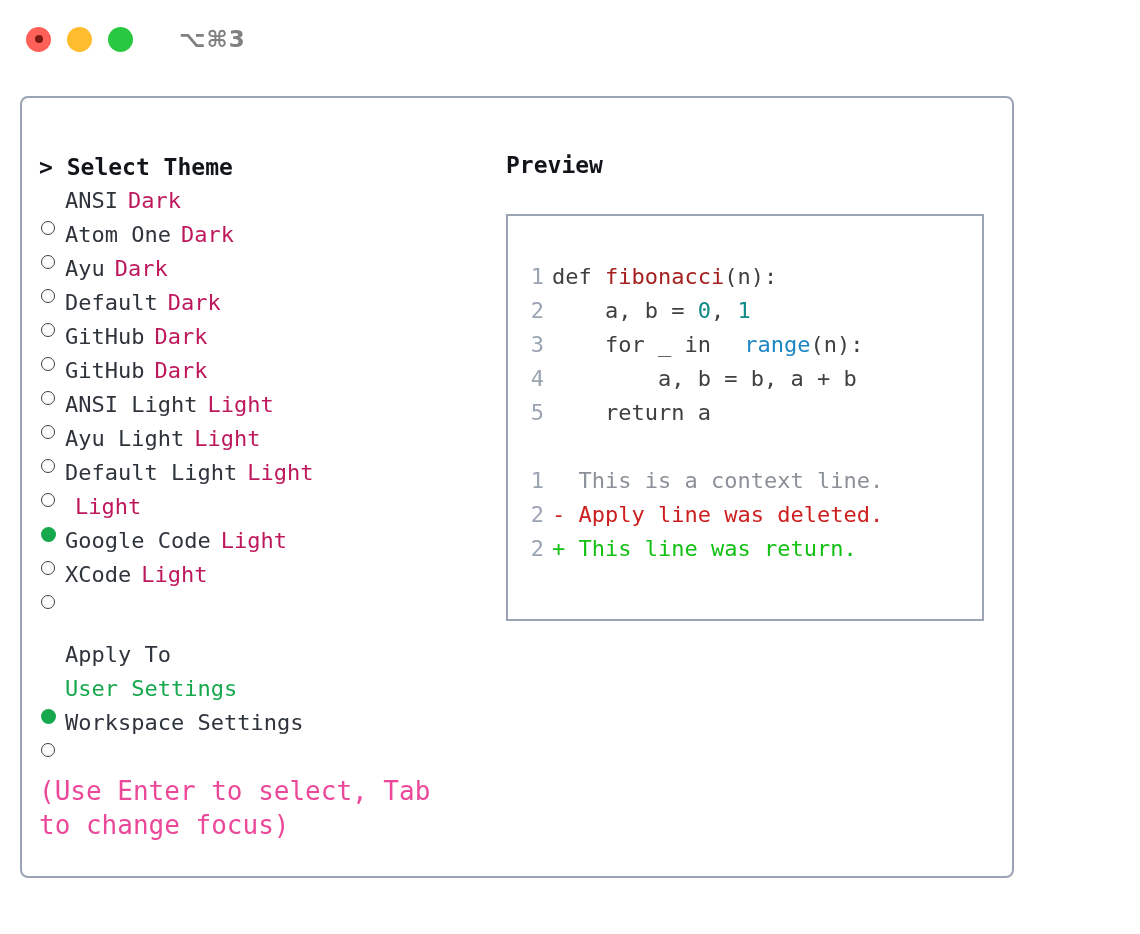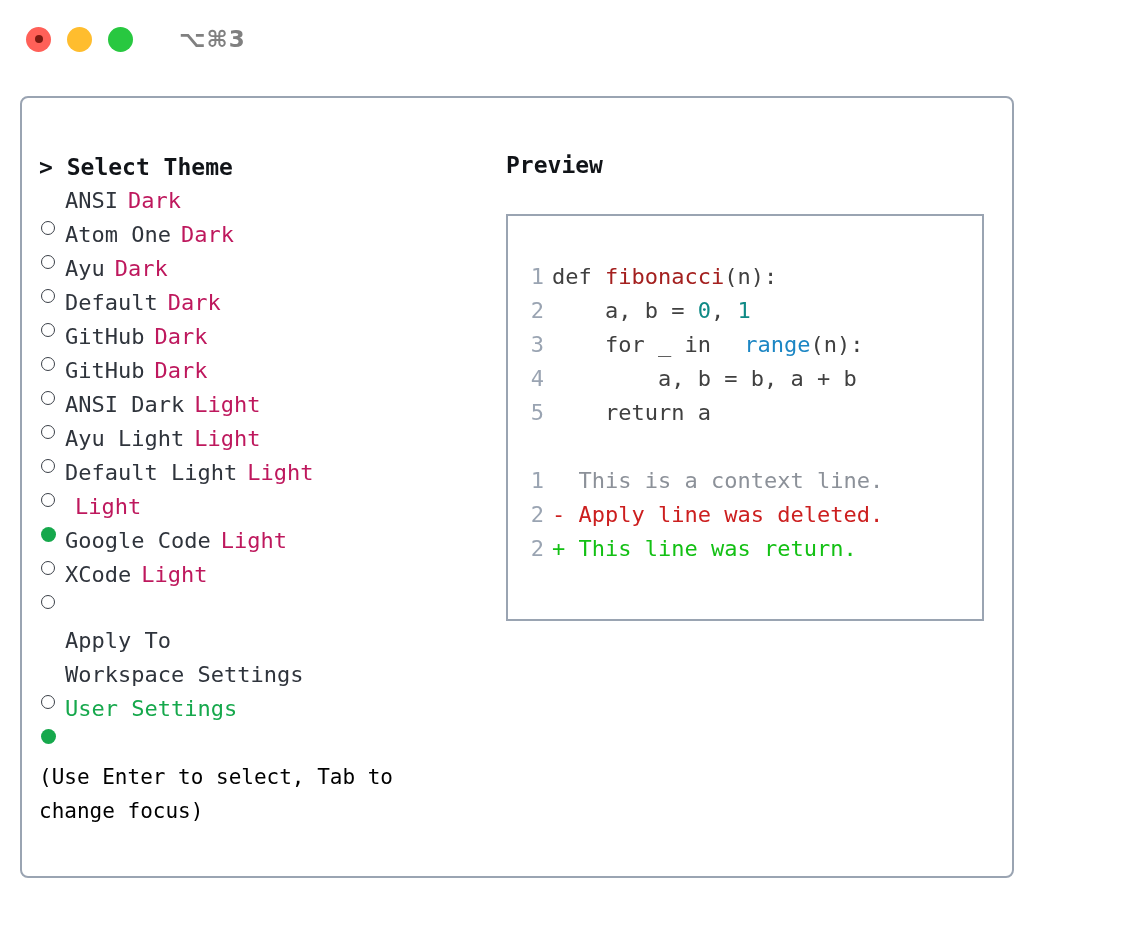--- a/index.html
+++ b/index.html
@@ -93,28 +93,28 @@
     width: 15px; height: 15px; border-radius: 50%;
     background: #16a84c;
   }
   .name { color: #2f343c; }
   .row.selected .name { color: #16a84c; }
   .cat { color: #be185d; margin-left: 10px; }
 
   .group-head {
     display: flex; height: 34px; line-height: 34px;
     font-size: 22px; color: #2f343c; white-space: pre;
-    margin-top: 32px;
+    margin-top: 46px;
   }
   .group-head .marker { width: 26px; flex: 0 0 26px; }
 
   .hint {
     margin-top: 34px;
-    font-size: 21px; line-height: 34px;
-    color: #000000;
+    font-size: 26px; line-height: 34px;
+    color: #ec4899;
     width: 400px;
   }
 
   
   .codebox {
     margin-top: 32px;
     width: 478px; height: 407px;
     border: 2px solid #9aa4b2;
     background: #ffffff;
     padding: 44px 0 0 0;
@@ -161,36 +161,36 @@
 
       <div class="section-head">&gt; Select Theme</div>
 
       <div class="list" id="theme-list">
           <div class="row"><span class="marker dot-empty"></span><span class="name">ANSI</span><span class="cat">Dark</span></div>
           <div class="row"><span class="marker dot-empty"></span><span class="name">Atom One</span><span class="cat">Dark</span></div>
           <div class="row"><span class="marker dot-empty"></span><span class="name">Ayu</span><span class="cat">Dark</span></div>
           <div class="row"><span class="marker dot-empty"></span><span class="name">Default</span><span class="cat">Dark</span></div>
           <div class="row"><span class="marker dot-empty"></span><span class="name">GitHub</span><span class="cat">Dark</span></div>
           <div class="row"><span class="marker dot-empty"></span><span class="name">GitHub</span><span class="cat">Dark</span></div>
-          <div class="row"><span class="marker dot-empty"></span><span class="name">ANSI Dark</span><span class="cat">Light</span></div>
+          <div class="row"><span class="marker dot-empty"></span><span class="name">ANSI Light</span><span class="cat">Light</span></div>
           <div class="row"><span class="marker dot-empty"></span><span class="name">Ayu Light</span><span class="cat">Light</span></div>
           <div class="row"><span class="marker dot-empty"></span><span class="name">Default Light</span><span class="cat">Light</span></div>
           <div class="row selected"><span class="marker dot-filled"></span><span class="cat">Light</span></div>
           <div class="row"><span class="marker dot-empty"></span><span class="name">Google Code</span><span class="cat">Light</span></div>
           <div class="row"><span class="marker dot-empty"></span><span class="name">XCode</span><span class="cat">Light</span></div>
         </div>
 
       <div class="group-head">
         <span class="marker"></span>
         <span>Apply To</span>
       </div>
 
       <div class="list" id="apply-list">
+          <div class="row selected"><span class="marker dot-filled"></span><span class="name">User Settings</span></div>
           <div class="row"><span class="marker dot-empty"></span><span class="name">Workspace Settings</span></div>
-          <div class="row selected"><span class="marker dot-filled"></span><span class="name">User Settings</span></div>
         </div>
 
       <div class="hint">(Use Enter to select, Tab to change focus)</div>
     </div>
 
     <div class="col-right">
       <div class="preview-head">Preview</div>
 
       <div class="codebox">
         <div id="code-block">

